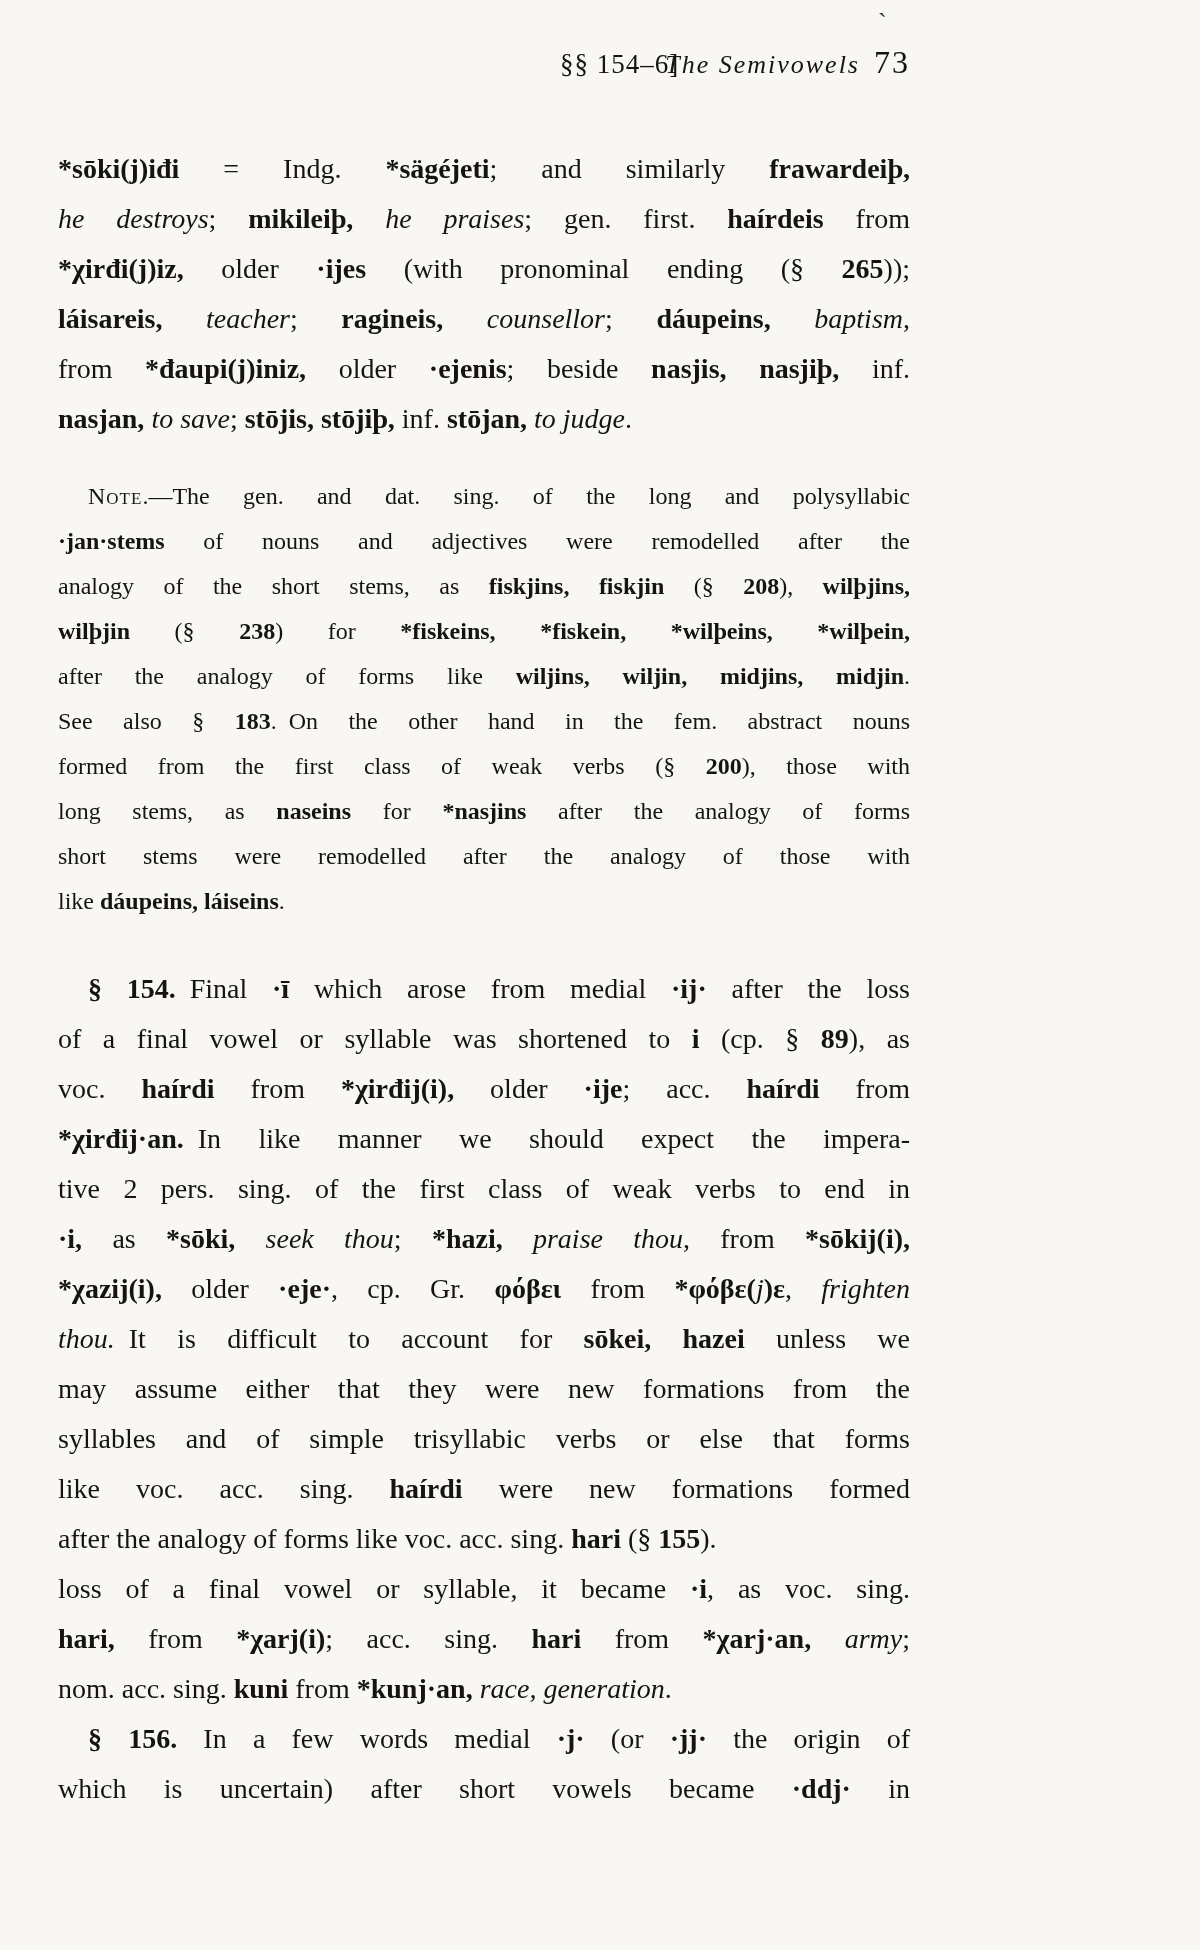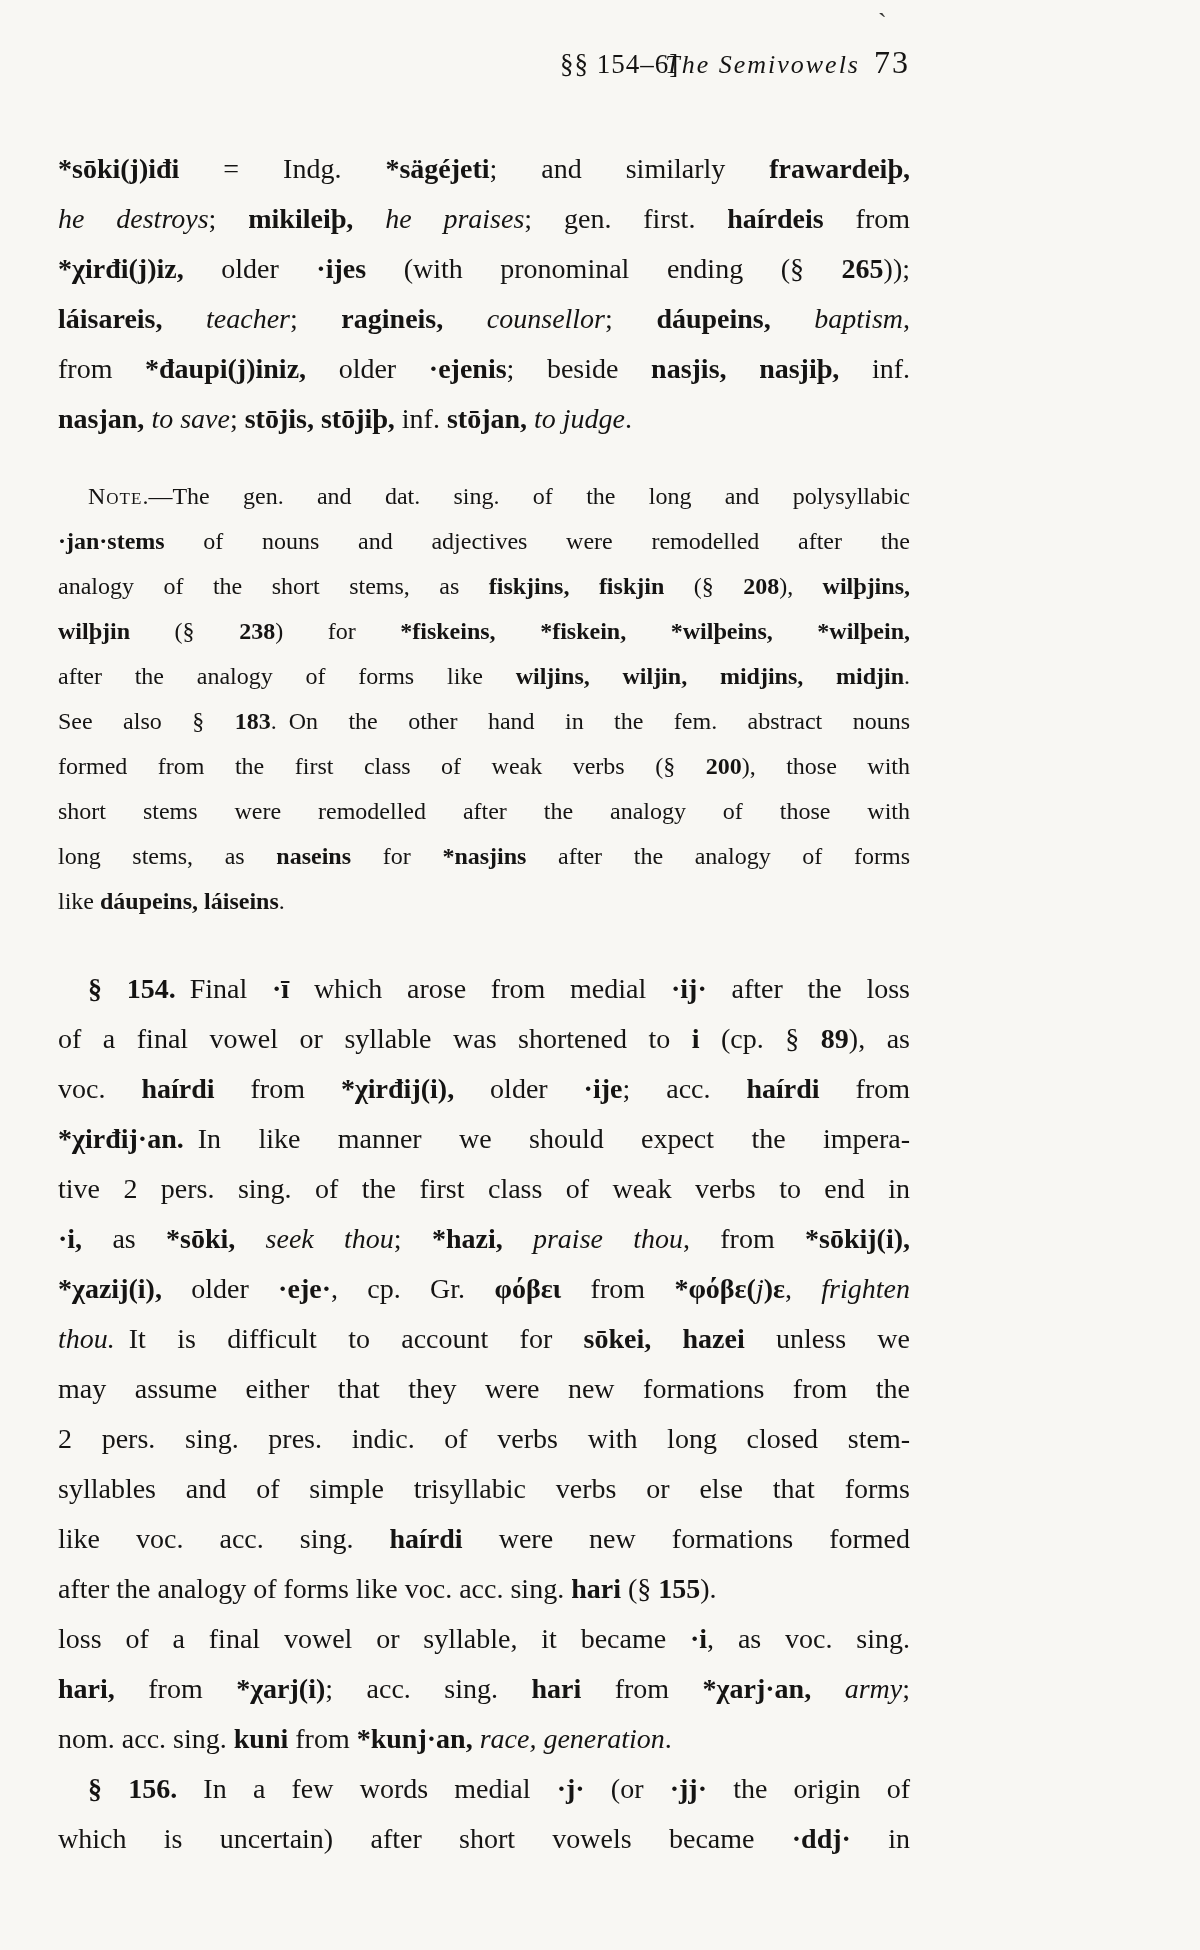--- a/index.html
+++ b/index.html
@@ -61,35 +61,34 @@
         <div class="line endpara"><span class="run-b">nasjan,</span><span class="run-n"> </span><span class="run-i">to save</span><span class="run-n">; </span><span class="run-b">stōjis, stōjiþ,</span><span class="run-n"> inf. </span><span class="run-b">stōjan,</span><span class="run-n"> </span><span class="run-i">to judge</span><span class="run-n">.</span></div>
       </div>
       <div class="para note">
         <div class="line indent"><span class="run-sc">Note</span><span class="run-n">.—The gen. and dat. sing. of the long and polysyllabic</span></div>
         <div class="line"><span class="run-b">·jan·stems</span><span class="run-n"> of nouns and adjectives were remodelled after the</span></div>
         <div class="line"><span class="run-n">analogy of the short stems, as </span><span class="run-b">fiskjins, fiskjin</span><span class="run-n"> (§ </span><span class="run-b">208</span><span class="run-n">), </span><span class="run-b">wilþjins,</span></div>
         <div class="line"><span class="run-b">wilþjin</span><span class="run-n"> (§ </span><span class="run-b">238</span><span class="run-n">) for </span><span class="run-b">*fiskeins, *fiskein, *wilþeins, *wilþein,</span></div>
         <div class="line"><span class="run-n">after the analogy of forms like </span><span class="run-b">wiljins, wiljin, midjins, midjin</span><span class="run-n">.</span></div>
         <div class="line"><span class="run-n">See also § </span><span class="run-b">183</span><span class="run-n">. On the other hand in the fem. abstract nouns</span></div>
         <div class="line"><span class="run-n">formed from the first class of weak verbs (§ </span><span class="run-b">200</span><span class="run-n">), those with</span></div>
+        <div class="line"><span class="run-n">long stems, as </span><span class="run-b">naseins</span><span class="run-n"> for </span><span class="run-b">*nasjins</span><span class="run-n"> after the analogy of forms</span></div>
         <div class="line"><span class="run-n">short stems were remodelled after the analogy of those with</span></div>
-        <div class="line"><span class="run-n">long stems, as </span><span class="run-b">naseins</span><span class="run-n"> for </span><span class="run-b">*nasjins</span><span class="run-n"> after the analogy of forms</span></div>
         <div class="line endpara"><span class="run-n">like </span><span class="run-b">dáupeins, láiseins</span><span class="run-n">.</span></div>
       </div>
       <div class="para body">
         <div class="line indent"><span class="run-b">§ 154.</span><span class="run-n"> Final </span><span class="run-b">·ī</span><span class="run-n"> which arose from medial </span><span class="run-b">·ij·</span><span class="run-n"> after the loss</span></div>
         <div class="line"><span class="run-n">of a final vowel or syllable was shortened to </span><span class="run-b">i</span><span class="run-n"> (cp. § </span><span class="run-b">89</span><span class="run-n">), as</span></div>
         <div class="line"><span class="run-n">voc. </span><span class="run-b">haírdi</span><span class="run-n"> from </span><span class="run-b">*χirđij(i),</span><span class="run-n"> older </span><span class="run-b">·ije</span><span class="run-n">; acc. </span><span class="run-b">haírdi</span><span class="run-n"> from</span></div>
         <div class="line"><span class="run-b">*χirđij·an.</span><span class="run-n"> In like manner we should expect the impera-</span></div>
         <div class="line"><span class="run-n">tive 2 pers. sing. of the first class of weak verbs to end in</span></div>
         <div class="line"><span class="run-b">·i,</span><span class="run-n"> as </span><span class="run-b">*sōki,</span><span class="run-n"> </span><span class="run-i">seek thou</span><span class="run-n">; </span><span class="run-b">*hazi,</span><span class="run-n"> </span><span class="run-i">praise thou</span><span class="run-n">, from </span><span class="run-b">*sōkij(i),</span></div>
         <div class="line"><span class="run-b">*χazij(i),</span><span class="run-n"> older </span><span class="run-b">·eje·</span><span class="run-n">, cp. Gr. </span><span class="run-b">φόβει</span><span class="run-n"> from </span><span class="run-b">*φόβε(</span><span class="run-i">j</span><span class="run-b">)ε</span><span class="run-n">, </span><span class="run-i">frighten</span></div>
         <div class="line"><span class="run-i">thou.</span><span class="run-n"> It is difficult to account for </span><span class="run-b">sōkei, hazei</span><span class="run-n"> unless we</span></div>
         <div class="line"><span class="run-n">may assume either that they were new formations from the</span></div>
-        <div class="line"><span class="run-n">2 pers. sing. pres. indic. of verbs with long closed stem-</span></div>
         <div class="line"><span class="run-n">syllables and of simple trisyllabic verbs or else that forms</span></div>
         <div class="line"><span class="run-n">like voc. acc. sing. </span><span class="run-b">haírdi</span><span class="run-n"> were new formations formed</span></div>
         <div class="line endpara"><span class="run-n">after the analogy of forms like voc. acc. sing. </span><span class="run-b">hari</span><span class="run-n"> (§ </span><span class="run-b">155</span><span class="run-n">).</span></div>
       </div>
       <div class="para body">
         <div class="line"><span class="run-n">loss of a final vowel or syllable, it became </span><span class="run-b">·i</span><span class="run-n">, as voc. sing.</span></div>
         <div class="line"><span class="run-b">hari,</span><span class="run-n"> from </span><span class="run-b">*χarj(i)</span><span class="run-n">; acc. sing. </span><span class="run-b">hari</span><span class="run-n"> from </span><span class="run-b">*χarj·an,</span><span class="run-n"> </span><span class="run-i">army</span><span class="run-n">;</span></div>
         <div class="line endpara"><span class="run-n">nom. acc. sing. </span><span class="run-b">kuni</span><span class="run-n"> from </span><span class="run-b">*kunj·an,</span><span class="run-n"> </span><span class="run-i">race, generation</span><span class="run-n">.</span></div>
       </div>
       <div class="para body">

